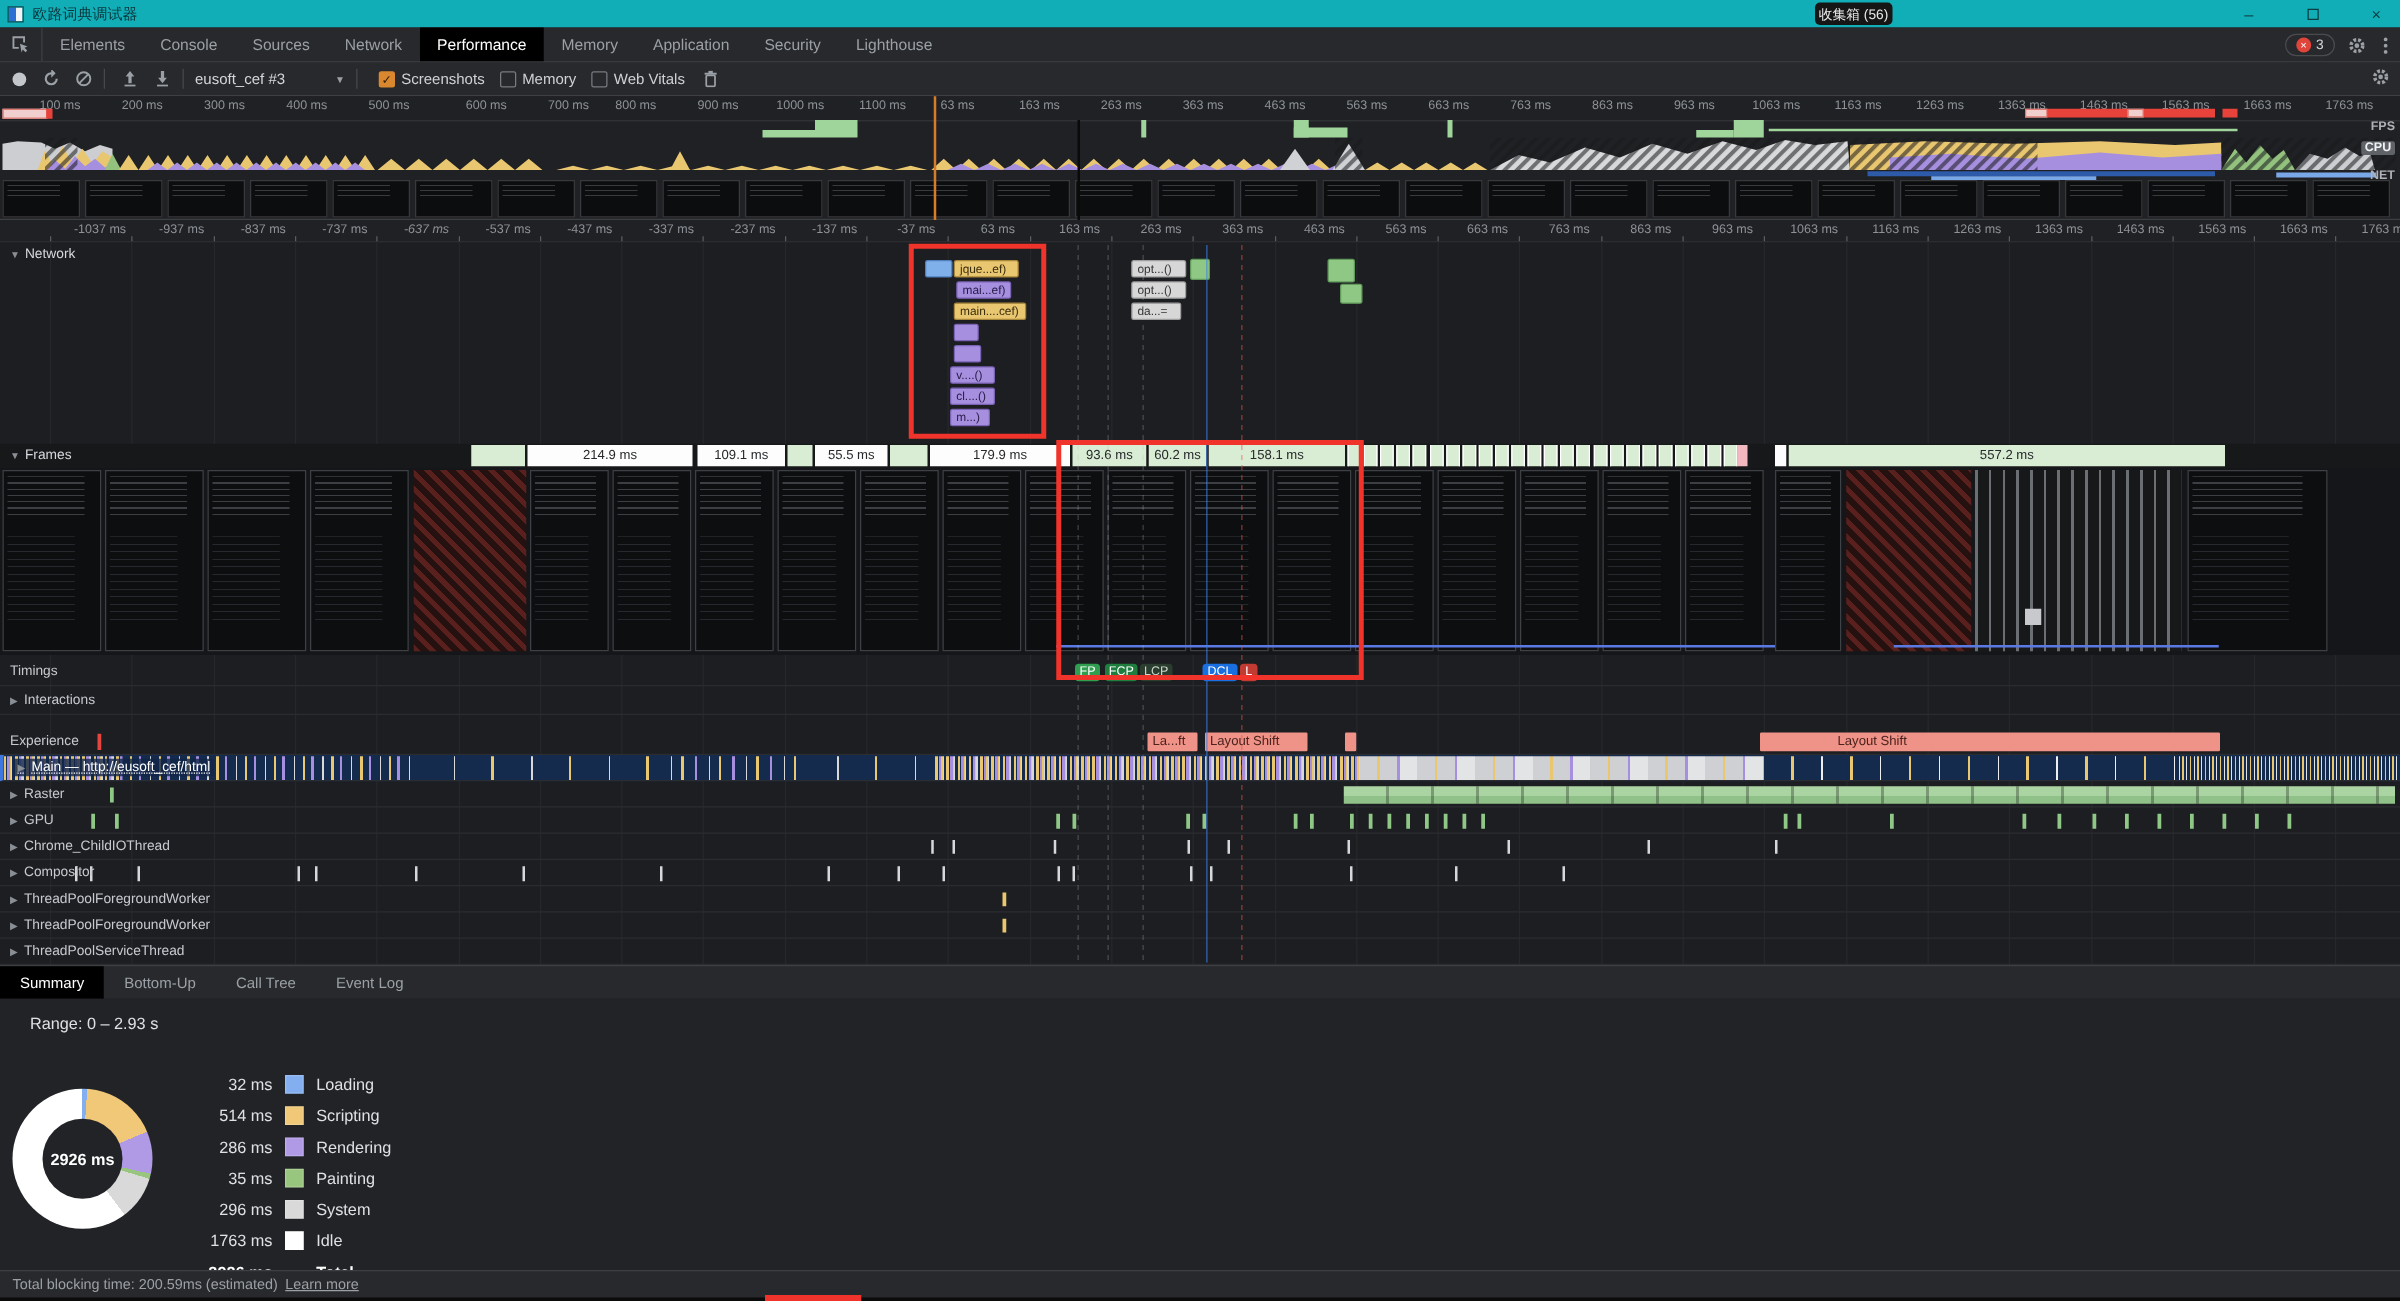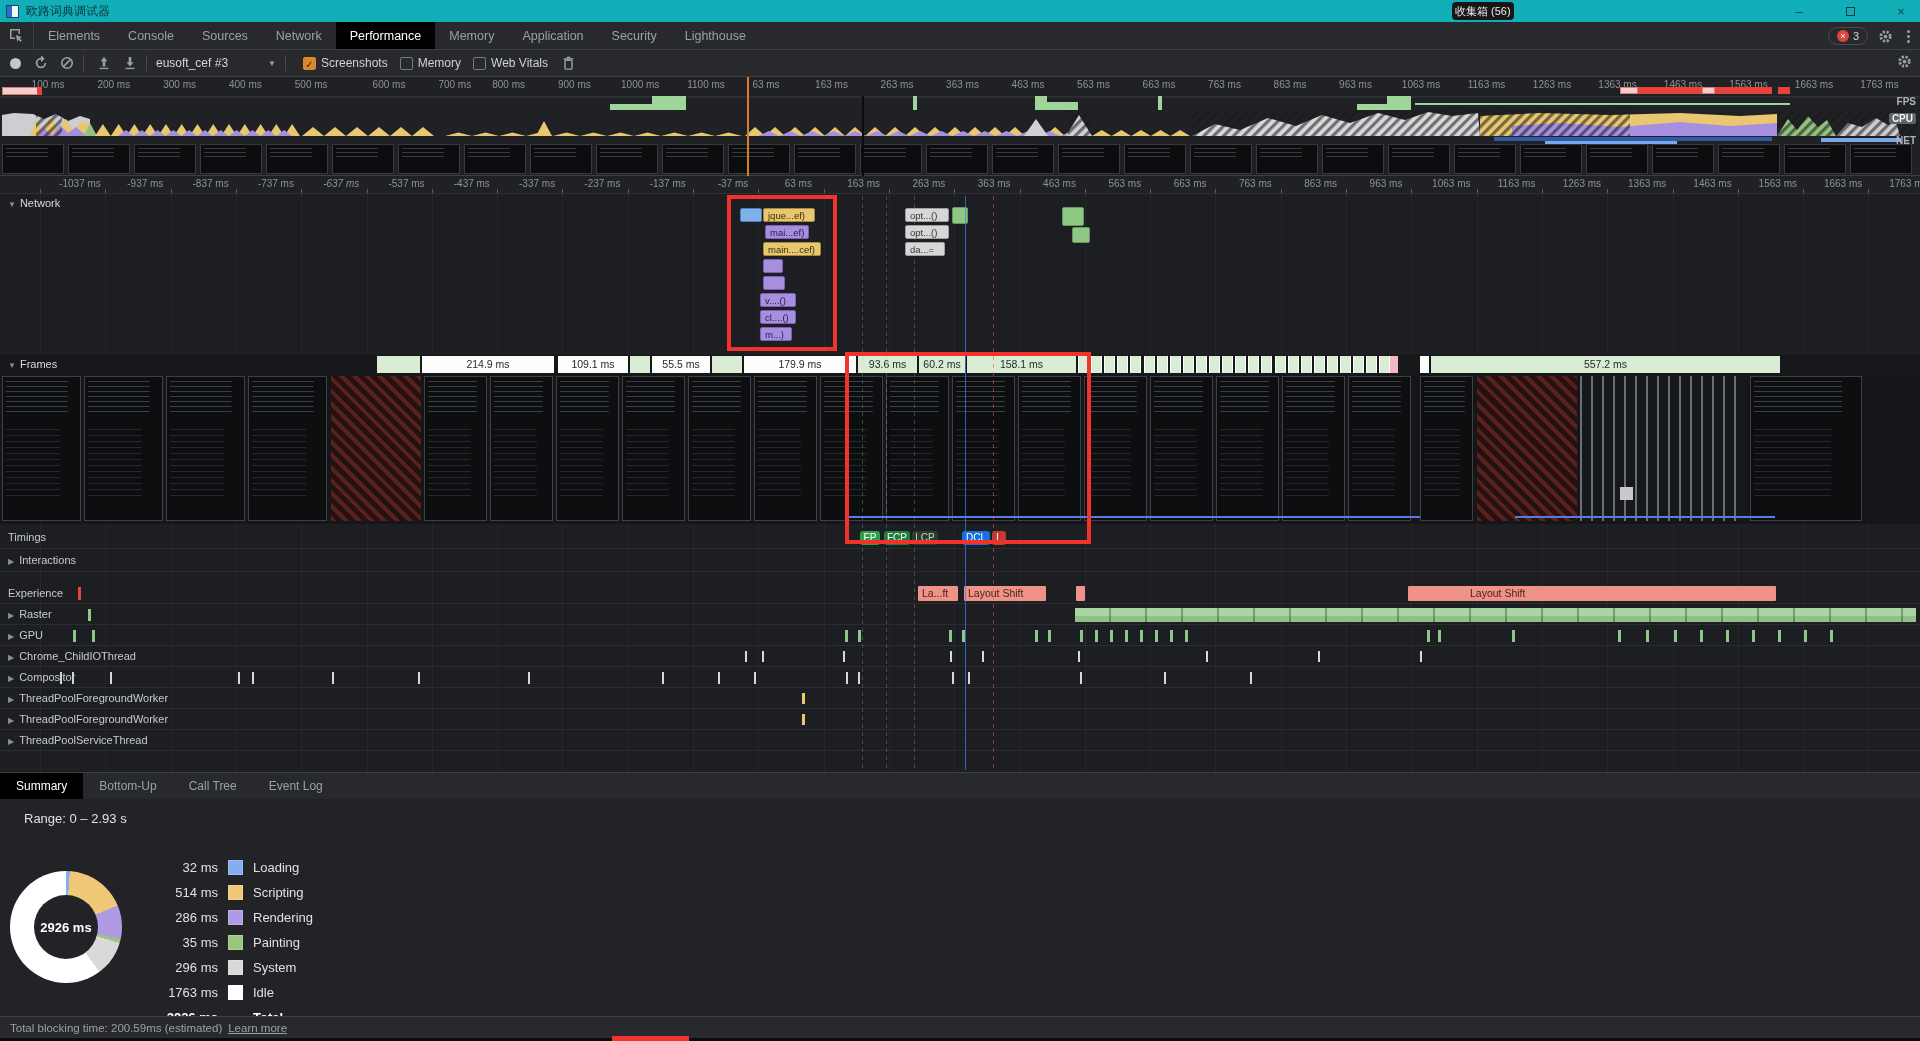--- a/index.html
+++ b/index.html
@@ -586,20 +586,32 @@
         </div>
         <div class="trow " style="height: 11px; border-bottom: none;"></div>
         <div class="trow " style="height: 21px;">
           <div class="rlabel">Experience</div>
           <div class="mark tick-red" style="position: absolute; left: 78px; top: 4px; width: 3px; height: 13px;"></div>
           <div class="mark ls-bar" style="position: absolute; left: 918px; top: 3px; width: 40px; height: 15px;">La...ft</div>
           <div class="mark ls-bar" style="position: absolute; left: 964px; top: 3px; width: 82px; height: 15px;">Layout Shift</div>
           <div class="mark ls-bar" style="position: absolute; left: 1076px; top: 3px; width: 9px; height: 15px;"></div>
           <div class="mark ls-bar ls-pad" style="position: absolute; left: 1408px; top: 3px; width: 368px; height: 15px;">Layout Shift</div>
         </div>
+        <div class="trow row-main" style="height: 21px;">
+          <div class="rlabel"><span class="rarrow">▶</span>Main — http://eusoft_cef/html</div>
+          <div class="mark m-dense" style="position: absolute; left: 0px; top: 1px; width: 95px; height: 19px;"></div>
+          <div class="mark m-med" style="position: absolute; left: 95px; top: 1px; width: 235px; height: 19px;"></div>
+          <div class="mark m-sparse" style="position: absolute; left: 330px; top: 1px; width: 195px; height: 19px;"></div>
+          <div class="mark m-med2" style="position: absolute; left: 525px; top: 1px; width: 112px; height: 19px;"></div>
+          <div class="mark m-sparse" style="position: absolute; left: 637px; top: 1px; width: 108px; height: 19px;"></div>
+          <div class="mark m-dense" style="position: absolute; left: 745px; top: 1px; width: 340px; height: 19px;"></div>
+          <div class="mark m-light" style="position: absolute; left: 1085px; top: 1px; width: 323px; height: 19px;"></div>
+          <div class="mark m-sparse2" style="position: absolute; left: 1408px; top: 1px; width: 332px; height: 19px;"></div>
+          <div class="mark m-fine" style="position: absolute; left: 1740px; top: 1px; width: 176px; height: 19px;"></div>
+        </div>
         <div class="trow " style="height: 21px;">
           <div class="rlabel"><span class="rarrow">▶</span>Raster</div>
           <div class="mark tick-green" style="position: absolute; left: 88px; top: 4.5px; width: 3px; height: 12px;"></div>
           <div class="mark raster-bar" style="position: absolute; left: 1075px; top: 3.5px; width: 841px; height: 14px;"></div>
         </div>
         <div class="trow " style="height: 21px;">
           <div class="rlabel"><span class="rarrow">▶</span>GPU</div>
           <div class="mark tick-green" style="position: absolute; left: 73px; top: 4.5px; width: 3px; height: 12px;"></div>
           <div class="mark tick-green" style="position: absolute; left: 92px; top: 4.5px; width: 3px; height: 12px;"></div>
           <div class="mark tick-green" style="position: absolute; left: 845px; top: 4.5px; width: 3px; height: 12px;"></div>

